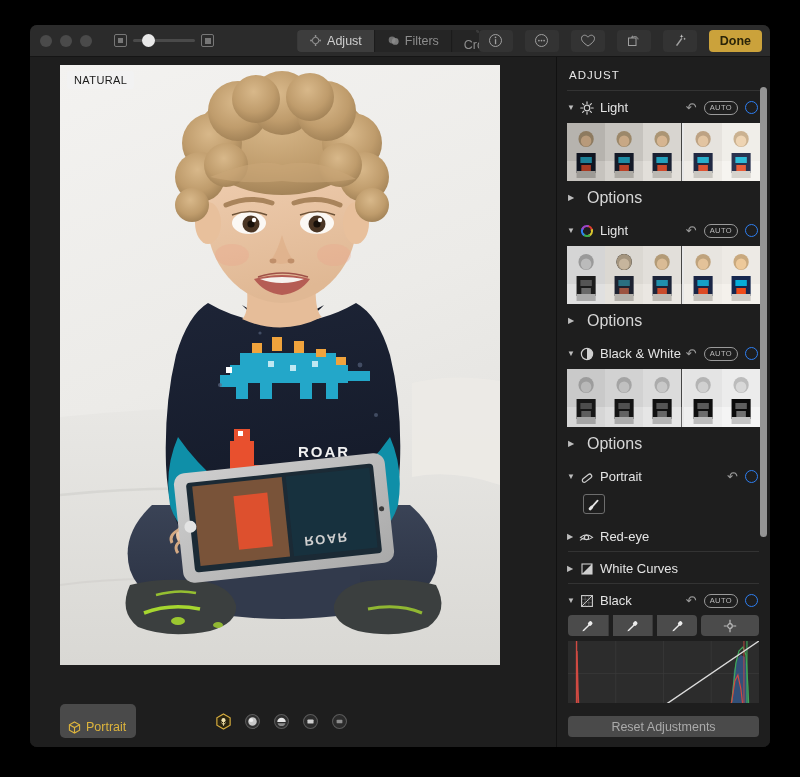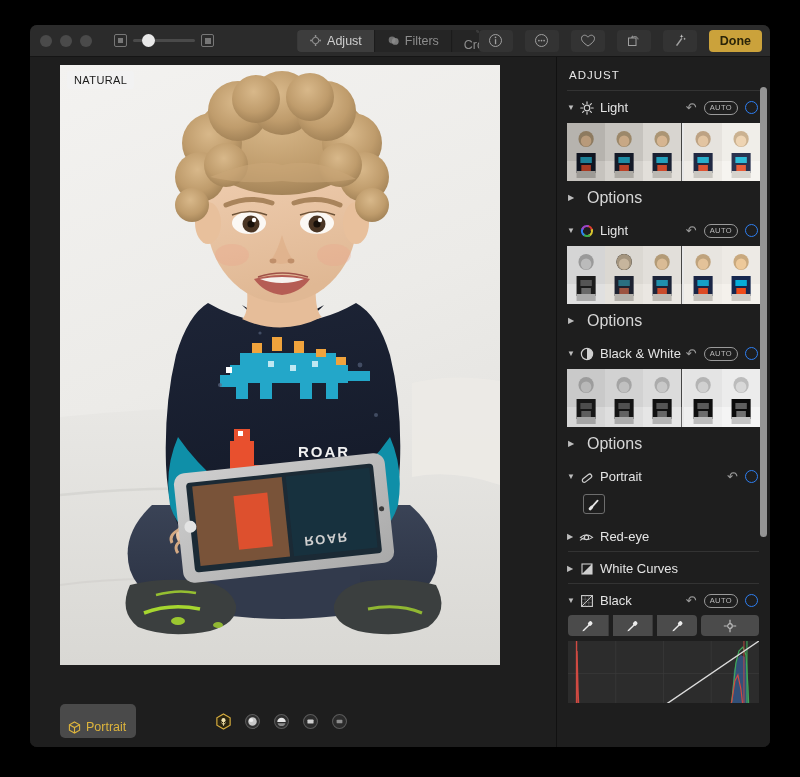--- a/index.html
+++ b/index.html
@@ -910,20 +910,25 @@
             <path d="M178 0v130" stroke="#3fa85a" stroke-width="1.4" opacity=".8"></path>
             <path d="M175 0v130" stroke="#d04a42" stroke-width="1.2" opacity=".7"></path>
 
             <path d="M0 130 L190 0" stroke="#dcdcdc" stroke-width="1.4" fill="none"></path>
           </svg>
         </div>
 
       </div>
       </div>
 
+      <div class="resetwrap">
+        <div class="resetbtn">
+          <span>Reset Adjustments</span>
+        </div>
+      </div>
 
       <div class="scrollbar">
         <div class="scrollthumb"></div>
       </div>
     </div>
 
   </div>
 </div>
 
 </body></html>

